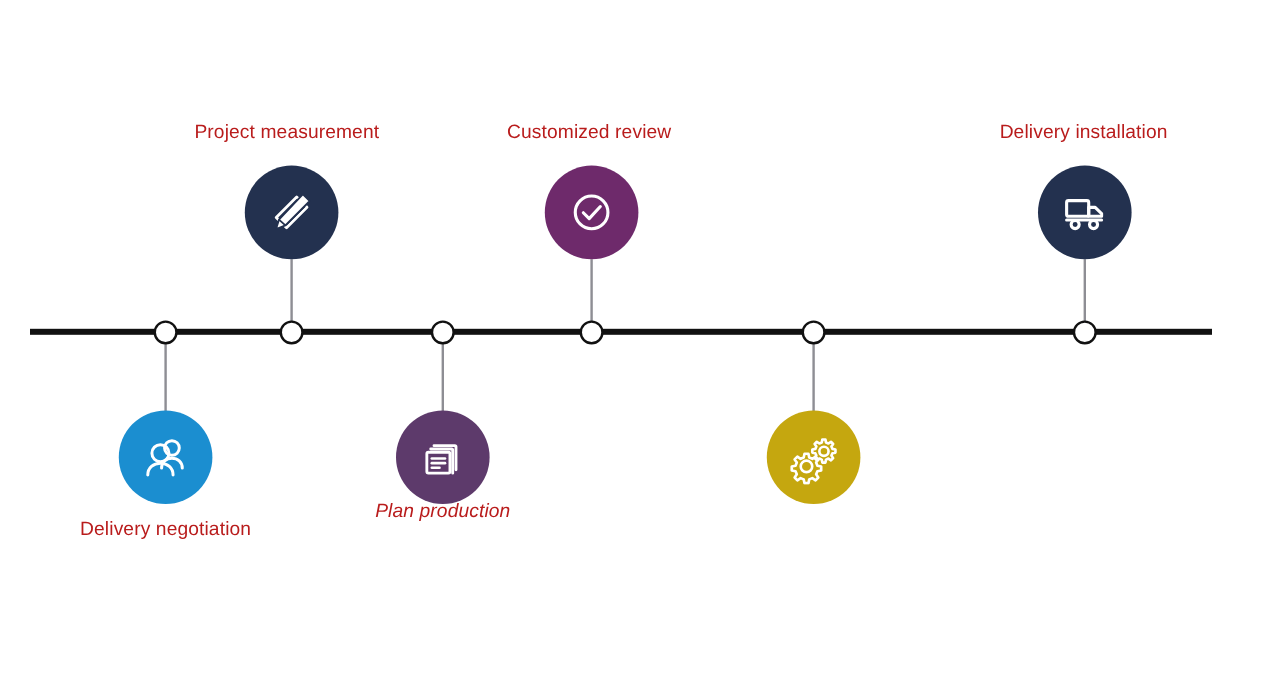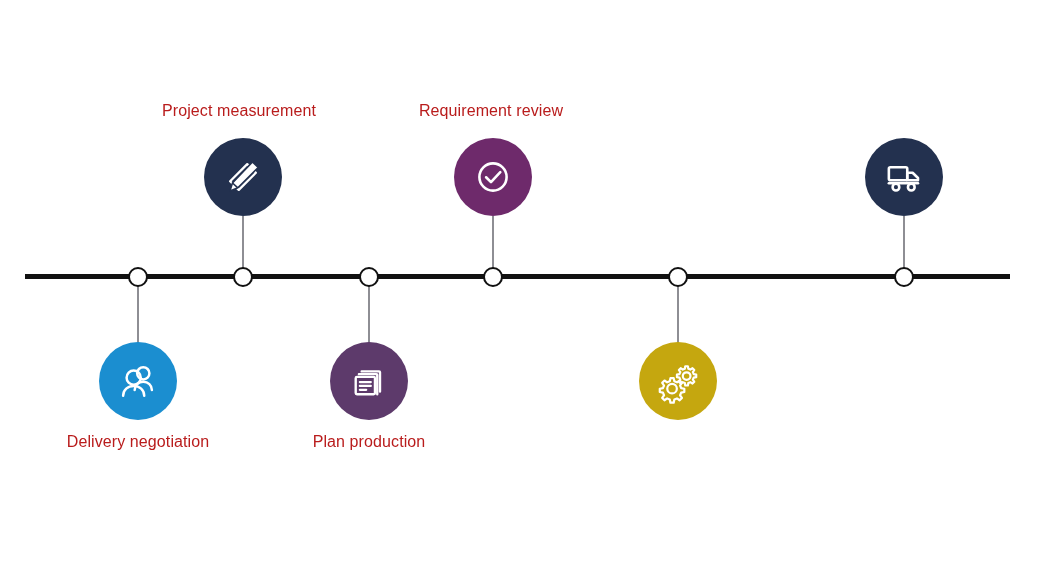--- a/index.html
+++ b/index.html
@@ -129,33 +129,33 @@
         <path d="M13 16.5 h19 a1 1 0 0 1 1 1 v21" stroke="#ffffff" stroke-width="2.6" stroke-linecap="round" stroke-linejoin="round"></path>
 
         <rect x="9.5" y="19.5" width="21" height="19" rx="1.4" stroke="#ffffff" stroke-width="2.6"></rect>
 
         <path d="M14 25.2 h12" stroke="#ffffff" stroke-width="2.4" stroke-linecap="round"></path>
         <path d="M14 29.4 h12" stroke="#ffffff" stroke-width="2.4" stroke-linecap="round"></path>
         <path d="M14 33.6 h7" stroke="#ffffff" stroke-width="2.4" stroke-linecap="round"></path>
       </svg>
     </span>
   </div>
-  <div class="step-label" style="left:369px; top:433px;">Plan production</div>
+  <div class="step-label" style="left:369px; top:418px;font-style:italic;">Plan production</div>
 
   <div class="connector" style="left:493px; top:216px; height:54px;"></div>
   <div class="node-marker" style="left:493px;"></div>
   <div class="icon-bubble" style="left:493px; top:177px; background:#6e2a6b;">
     <span>
       <svg width="46" height="46" viewBox="0 0 48 48" fill="none" stroke="#ffffff" stroke-width="2.7" stroke-linecap="round" stroke-linejoin="round">
         <circle cx="24" cy="24" r="14.2"></circle>
         <path d="M16.8 24.3 L21.9 29.4 L31.6 18.9"></path>
       </svg>
     </span>
   </div>
-  <div class="step-label" style="left:491px; top:102px;">Requirement review</div>
+  <div class="step-label" style="left:491px; top:102px;">Customized review</div>
 
   <div class="connector" style="left:678px; top:286px; height:60px;"></div>
   <div class="node-marker" style="left:678px;"></div>
   <div class="icon-bubble" style="left:678px; top:381px; background:#c5a70f;">
     <span>
       <svg width="46" height="46" viewBox="0 0 48 48" fill="none" stroke="#ffffff" stroke-width="2.3" stroke-linejoin="round" stroke-linecap="round">
 
         <path d="M31.6 8.6 l2.7 .0 .5 2.6 2.1 .9 2.2-1.5 1.9 1.9-1.5 2.2 .9 2.1 2.6 .5 0 2.7-2.6 .5-.9 2.1 1.5 2.2-1.9 1.9-2.2-1.5-2.1 .9-.5 2.6-2.7 0-.5-2.6-2.1-.9-2.2 1.5-1.9-1.9 1.5-2.2-.9-2.1-2.6-.5 0-2.7 2.6-.5 .9-2.1-1.5-2.2 1.9-1.9 2.2 1.5 2.1-.9z"></path>
         <circle cx="33" cy="18.9" r="4.0"></circle>
 
@@ -175,14 +175,15 @@
 
         <path d="M27.4 19.6 h5.6 l5.6 5.4 v2.4 h-11.2 z" stroke="#ffffff" stroke-width="2.7" stroke-linejoin="round"></path>
 
         <path d="M8.2 30.6 h30.4" stroke="#ffffff" stroke-width="2.7" stroke-linecap="round"></path>
 
         <circle cx="15.6" cy="34.6" r="3.5" stroke="#ffffff" stroke-width="2.7"></circle>
         <circle cx="31.6" cy="34.6" r="3.5" stroke="#ffffff" stroke-width="2.7"></circle>
       </svg>
     </span>
   </div>
+  <div class="step-label" style="left:903px; top:102px;">Delivery installation</div>
 
 </div>
 
 </body></html>

